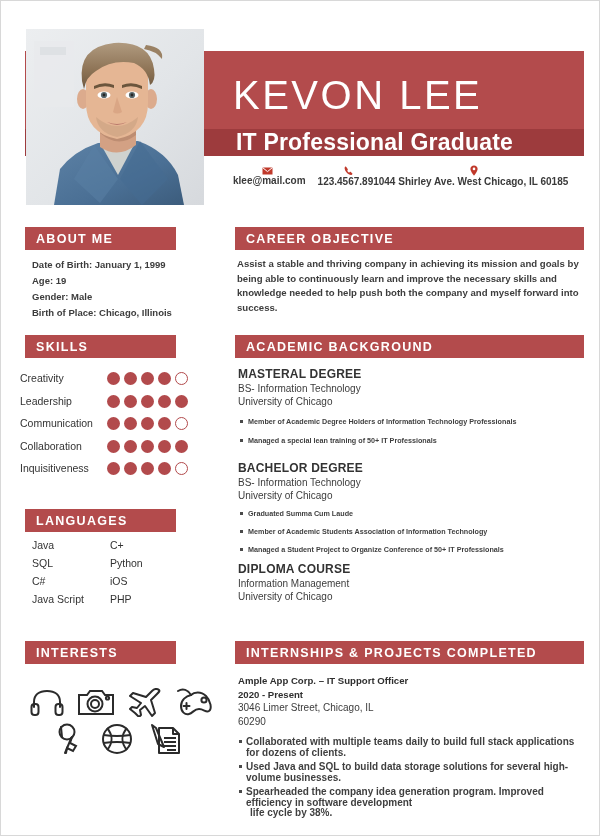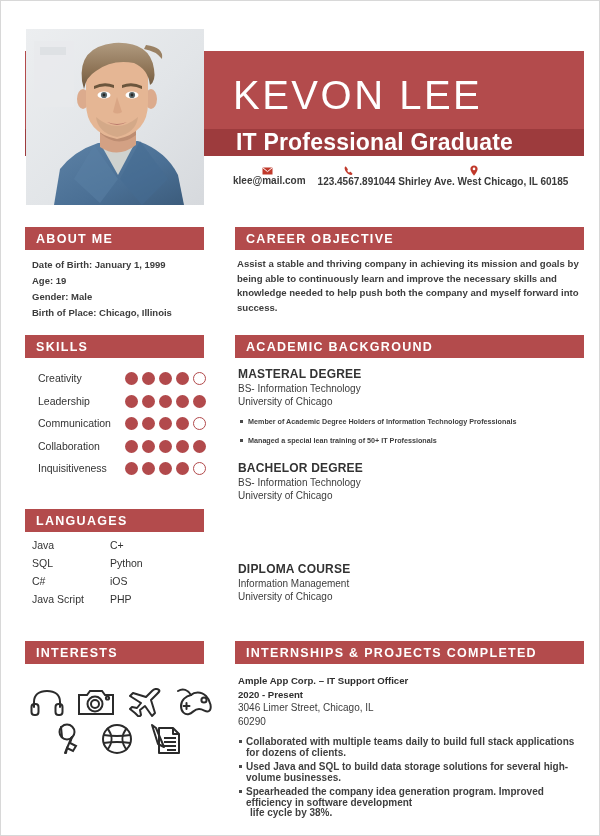--- a/index.html
+++ b/index.html
@@ -101,36 +101,36 @@
     color: #ffffff;
     font-size: 12.5px;
     font-weight: bold;
     letter-spacing: 1.3px;
     display: flex;
     align-items: center;
     padding-left: 11px;
     box-sizing: border-box;
     height: 23px;
   }
-  .bar-left  { left: 24px;  width: 179px; }
+  .bar-left  { left: 24px;  width: 151px; }
   .bar-right { left: 234px; width: 349px; }
 
   
   .about-list {
     position: absolute;
     left: 31px;
     top: 256px;
     font-size: 9.5px;
     font-weight: bold;
     color: #3c3c3c;
     line-height: 16px;
   }
   .skills-wrap {
     position: absolute;
-    left: 37px;
+    left: 19px;
     top: 368px;
     width: 172px;
   }
   .skill-row {
     display: flex;
     align-items: center;
     height: 19px;
     margin-bottom: 3.5px;
   }
   .skill-name {
@@ -525,20 +525,25 @@
     <div class="edu-bullets">
       <div class="bullet">Member of Academic Degree Holders of Information Technology Professionals</div>
       <div class="bullet">Managed a special lean training of 50+ IT Professionals</div>
     </div>
   </div>
 
   <div class="edu" style="top:460px;">
     <div class="edu-title">BACHELOR DEGREE</div>
     <div class="edu-line">BS- Information Technology</div>
     <div class="edu-line">University of Chicago</div>
+    <div class="edu-bullets" style="margin-top:7px;">
+      <div class="bullet" style="margin-bottom:8px;">Graduated Summa Cum Laude</div>
+      <div class="bullet" style="margin-bottom:8px;">Member of Academic Students Association of Information Technology</div>
+      <div class="bullet" style="margin-bottom:0;">Managed a Student Project to Organize Conference of 50+ IT Professionals</div>
+    </div>
   </div>
 
   <div class="edu" style="top:561px;">
     <div class="edu-title">DIPLOMA COURSE</div>
     <div class="edu-line">Information Management</div>
     <div class="edu-line">University of Chicago</div>
   </div>
 
   <div class="bar bar-right" style="top:640px;">INTERNSHIPS &amp; PROJECTS COMPLETED</div>
   <div class="intern">

